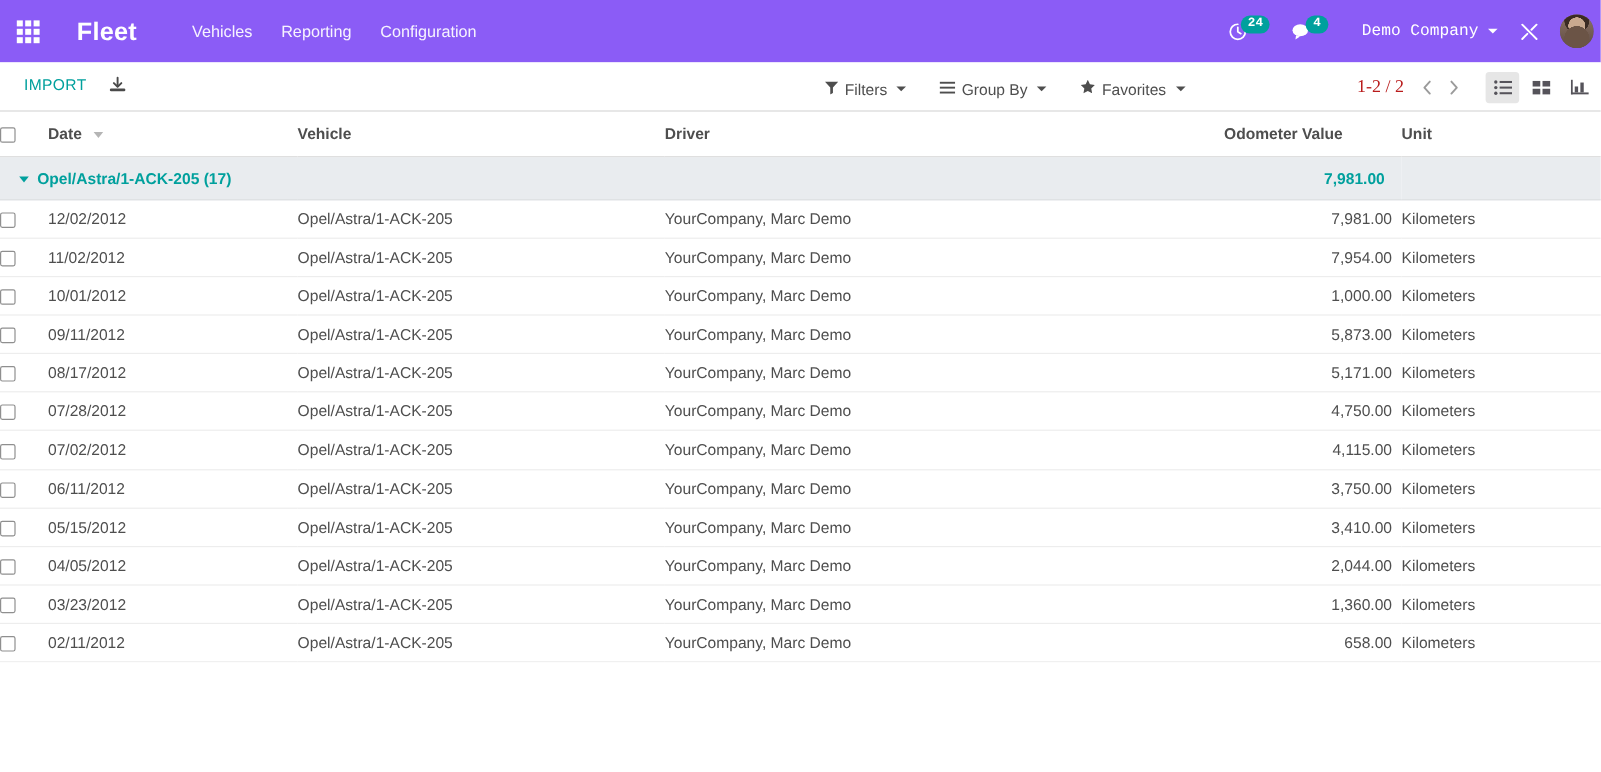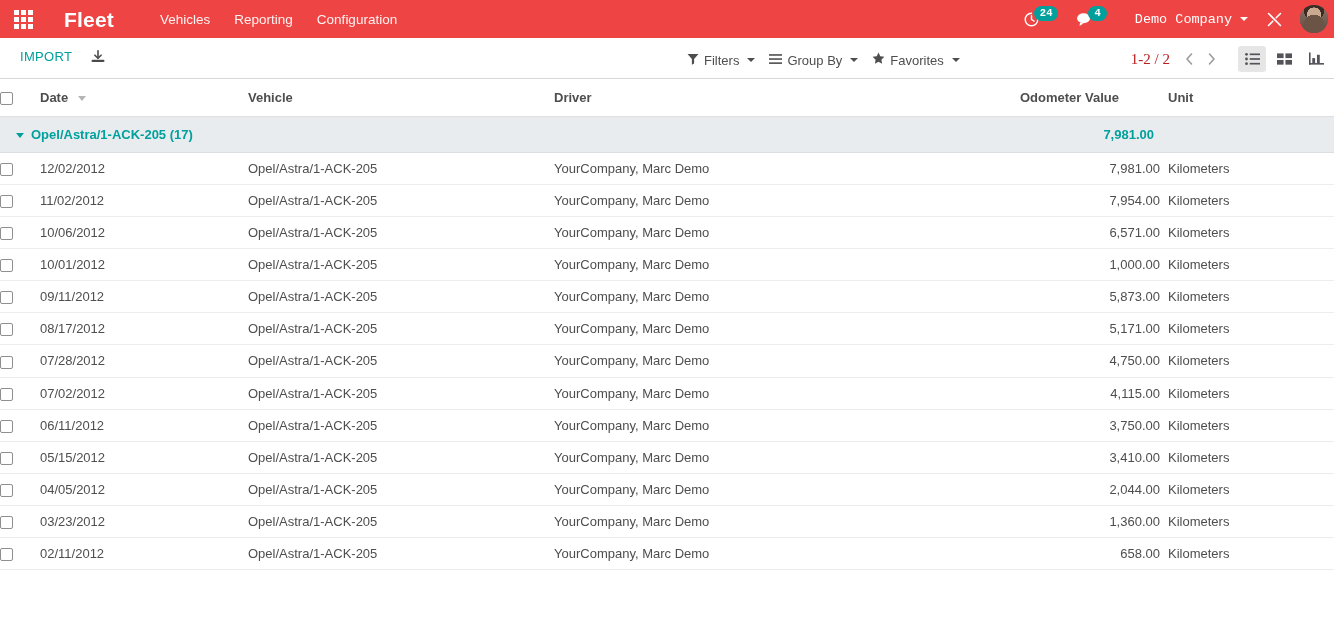--- a/index.html
+++ b/index.html
@@ -7,22 +7,22 @@
     margin: 0; padding: 0;
     width: 1334px; height: 643px;
     overflow: hidden;
     background: #ffffff;
     font-family: "Liberation Sans", sans-serif;
     -webkit-font-smoothing: antialiased;
   }
 
   
   .navbar {
-    height: 38px;
-    background: #ef4444;
+    height: 52px;
+    background: #8b5cf6;
     display: flex;
     align-items: center;
     color: #ffffff;
     position: relative;
   }
   .apps-menu {
     width: 46px; height: 41px;
     display: flex; align-items: center; justify-content: center;
     cursor: pointer;
   }
@@ -215,21 +215,21 @@
     cursor: pointer;
     display: inline-flex;
     color: #4a4a4a;
   }
 
   .filters-group {
     position: absolute;
     left: 680px;
     display: flex;
     align-items: center;
-    gap: 0;
+    gap: 14px;
     top: 11px;
   }
   .dd-btn {
     display: inline-flex;
     align-items: center;
     gap: 5px;
     font-size: 13px;
     color: #4e4e4e;
     padding: 3px 7px;
     cursor: pointer;
@@ -548,28 +548,20 @@
         <tr class="data-row">
           <td class="td-check"><span class="chk"></span></td>
           <td>11/02/2012</td>
           <td>Opel/Astra/1-ACK-205</td>
           <td>YourCompany, Marc Demo</td>
           <td class="num">7,954.00</td>
           <td class="td-unit">Kilometers</td>
         </tr>
         <tr class="data-row">
           <td class="td-check"><span class="chk"></span></td>
-          <td>10/06/2012</td>
-          <td>Opel/Astra/1-ACK-205</td>
-          <td>YourCompany, Marc Demo</td>
-          <td class="num">6,571.00</td>
-          <td class="td-unit">Kilometers</td>
-        </tr>
-        <tr class="data-row">
-          <td class="td-check"><span class="chk"></span></td>
           <td>10/01/2012</td>
           <td>Opel/Astra/1-ACK-205</td>
           <td>YourCompany, Marc Demo</td>
           <td class="num">1,000.00</td>
           <td class="td-unit">Kilometers</td>
         </tr>
         <tr class="data-row">
           <td class="td-check"><span class="chk"></span></td>
           <td>09/11/2012</td>
           <td>Opel/Astra/1-ACK-205</td>

